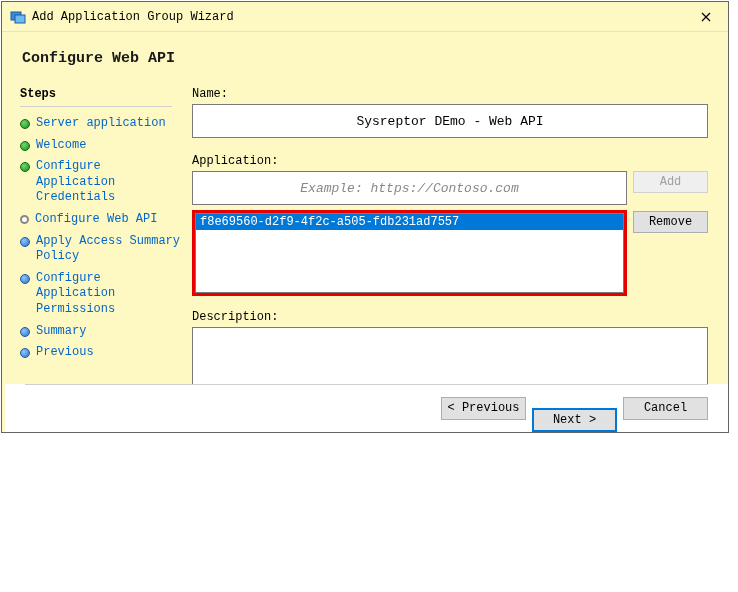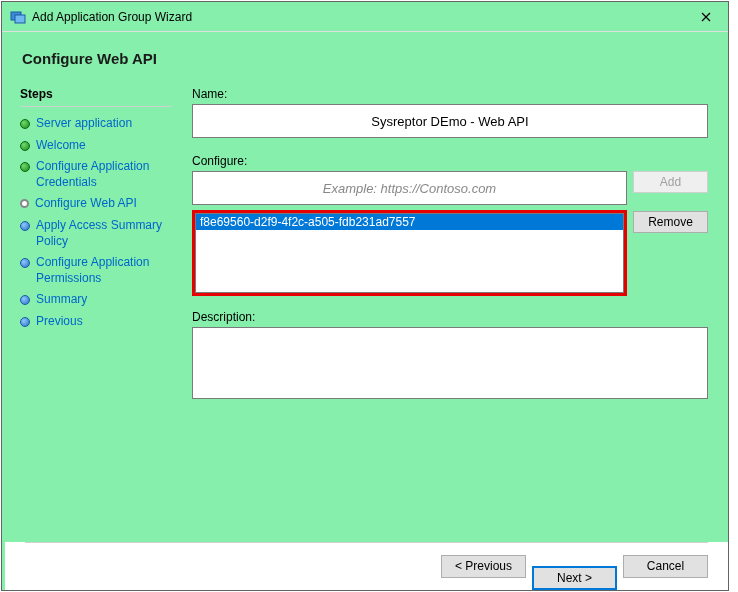--- a/index.html
+++ b/index.html
@@ -1,17 +1,17 @@
 <!DOCTYPE html>
 <html><head>
   <meta charset="utf-8">
   <style>
     * { box-sizing: border-box; margin: 0; padding: 0; }
     body { font-family: "Segoe UI", Tahoma, sans-serif; font-size: 12px; background: #fff; }
-    .window { width: 728px; height: 590px; border: 1px solid #646464; background: #86efac; position: relative; margin: 1px; }
+    .window { width: 728px; height: 432px; border: 1px solid #646464; background: #fef9c3; position: relative; margin: 1px; font-family: Liberation Mono, monospace; }
     .titlebar { height: 30px; display: flex; align-items: center; padding: 0 0 0 8px; border-bottom: 1px solid #e0e0e0; }
     .titlebar .ticon { width: 16px; height: 16px; margin-right: 6px; }
     .titlebar .title { flex: 1; font-size: 12px; color: #000; }
     .titlebar .closebtn { width: 45px; height: 29px; display: flex; align-items: center; justify-content: center; cursor: pointer; }
     .header { padding: 18px 20px 10px 20px; }
     .header h1 { font-size: 15px; font-weight: 600; color: #1a1a1a; }
     .body { display: flex; height: calc(100% - 30px - 50px); }
     .sidebar { width: 180px; padding: 10px 0 10px 18px; }
     .sidebar-title { font-size: 12px; font-weight: 700; color: #000; padding-bottom: 5px; border-bottom: 1px solid #d0d0d0; margin-bottom: 6px; margin-right: 10px; }
     .step { display: flex; align-items: flex-start; padding: 3px 0; cursor: pointer; }
@@ -102,21 +102,21 @@
         </div>
     </div>
 
     <div class="main">
       <div class="field-row">
         <label class="lbl">Name:</label>
         <input class="txt" type="text" value="Sysreptor DEmo - Web API" style="">
       </div>
 
       <div class="field-row" style="margin-top:10px;">
-        <label class="lbl">Configure:</label>
+        <label class="lbl">Application:</label>
         <div class="id-row">
           <input class="txt" type="text" placeholder="Example: https://Contoso.com" style="">
           <button class="btn" disabled="">Add</button>
         </div>
       </div>
 
       <div class="listbox-wrap">
         <div class="highlight-box" style="flex:1;">
           <div class="listbox">
             <div class="listitem sel">f8e69560-d2f9-4f2c-a505-fdb231ad7557</div>

